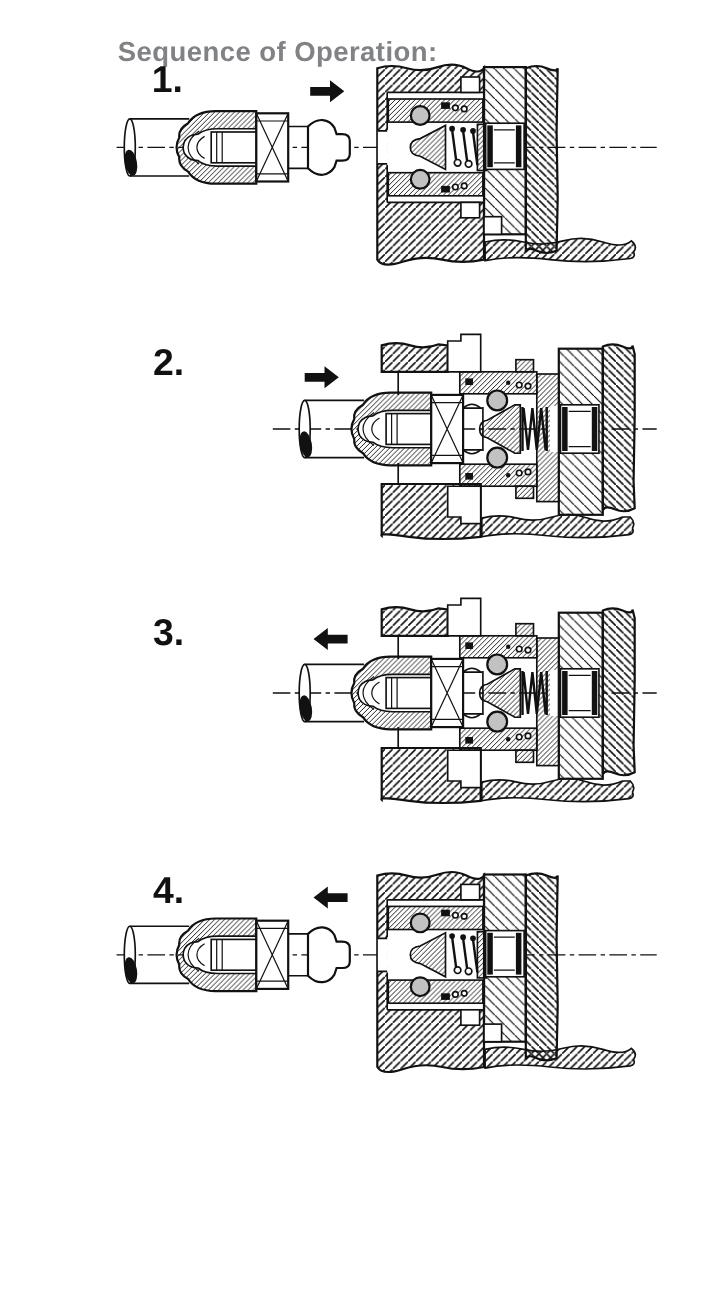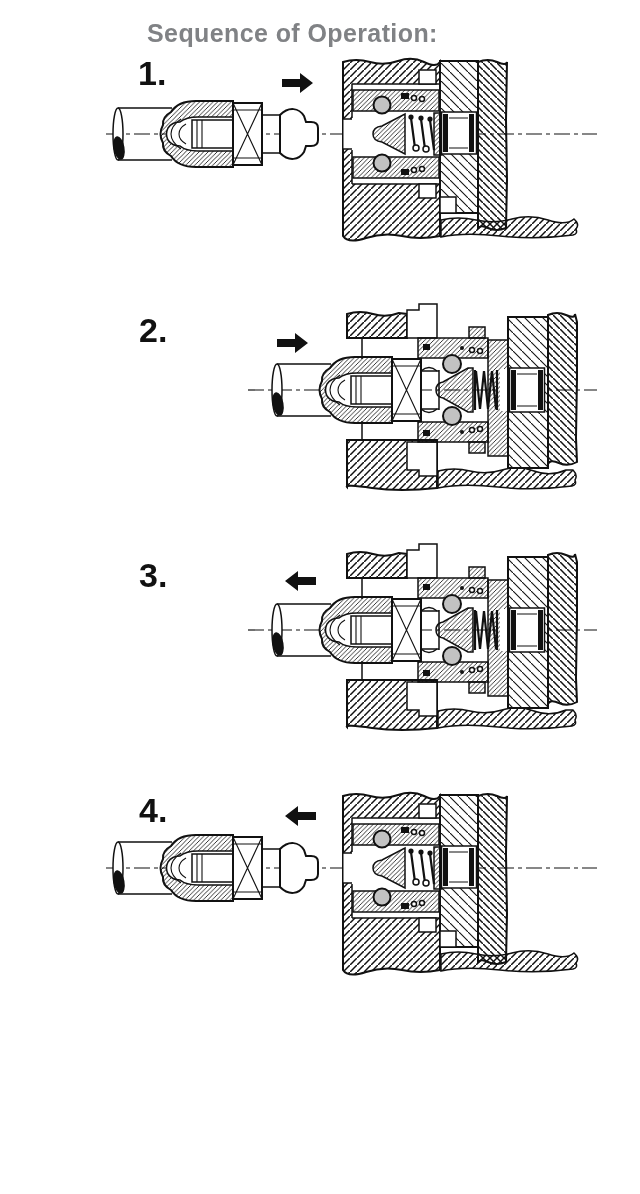--- a/index.html
+++ b/index.html
@@ -1,19 +1,19 @@
 <!DOCTYPE html>
 <html><head>
 <meta charset="utf-8">
 <style>
   html,body{margin:0;padding:0;background:#fff;}
   .page{position:relative;width:640px;height:1194px;background:#fff;overflow:hidden;
         font-family:"Liberation Sans","DejaVu Sans",sans-serif;}
-  .title{position:absolute;left:107px;top:1px;font-size:25px;font-weight:bold;
-         letter-spacing:.4px;color:#808285;line-height:30px;white-space:nowrap;margin-left:40px;}
+  .title{position:absolute;left:107px;top:15px;font-size:25px;font-weight:bold;
+         letter-spacing:.4px;color:#808285;line-height:30px;white-space:nowrap;}
   .step-label{position:absolute;font-size:34px;font-weight:bold;color:#111;line-height:1;}
   #lbl1{left:138px;top:56px;}
   #lbl2{left:139px;top:313px;}
   #lbl3{left:139px;top:558px;}
   #lbl4{left:139px;top:793px;}
   .drawing{position:absolute;left:0;top:0;}
   
   .sA {fill:url(#hA); stroke:#111; stroke-width:2;}
   .sA1{fill:url(#hA); stroke:#111; stroke-width:1.5;}
   .sB {fill:url(#hB); stroke:#111; stroke-width:2;}

